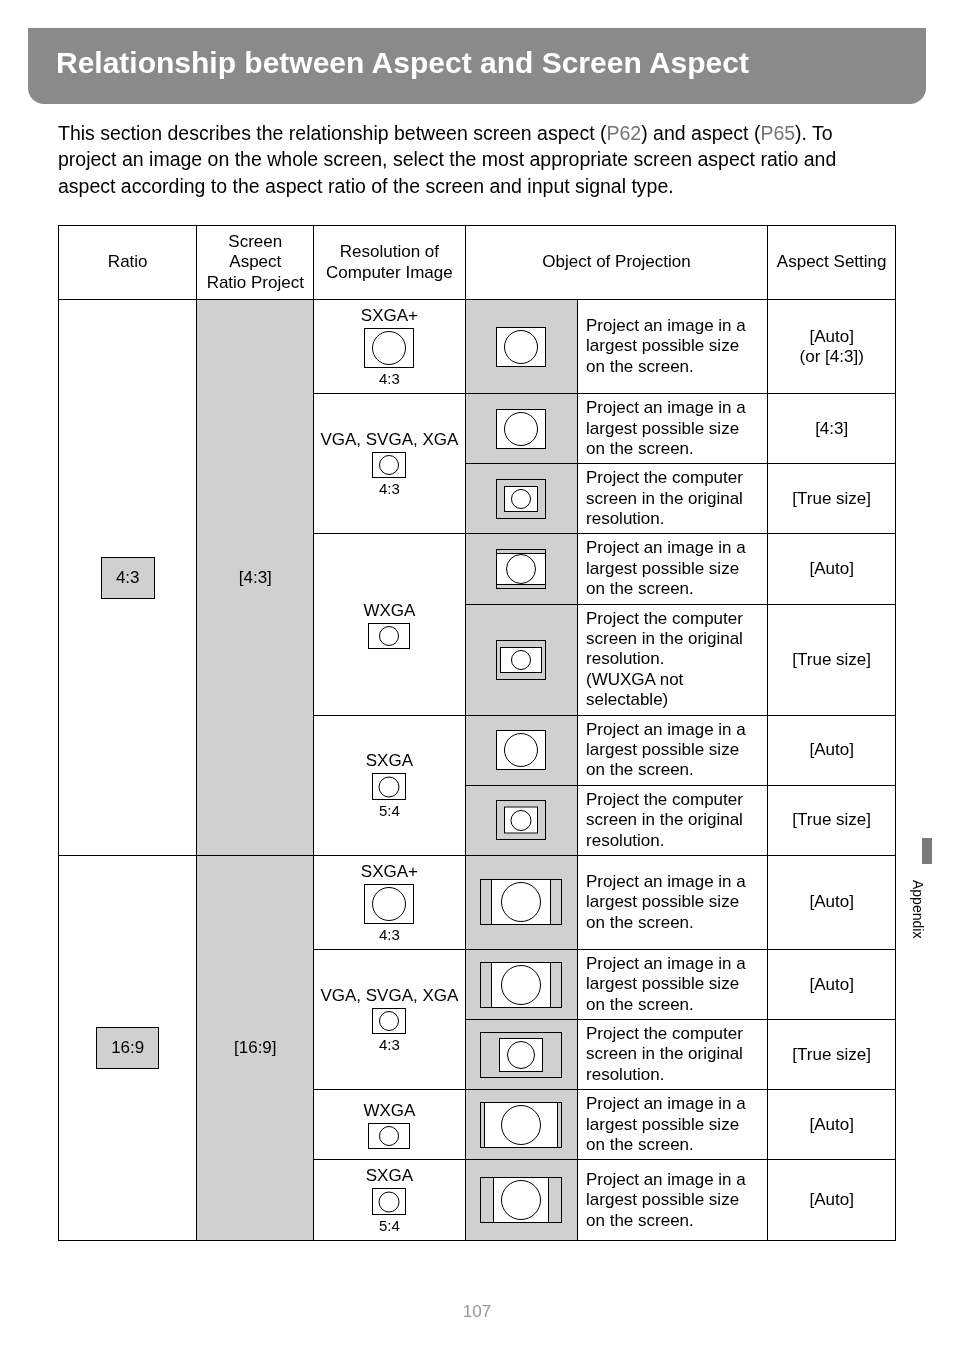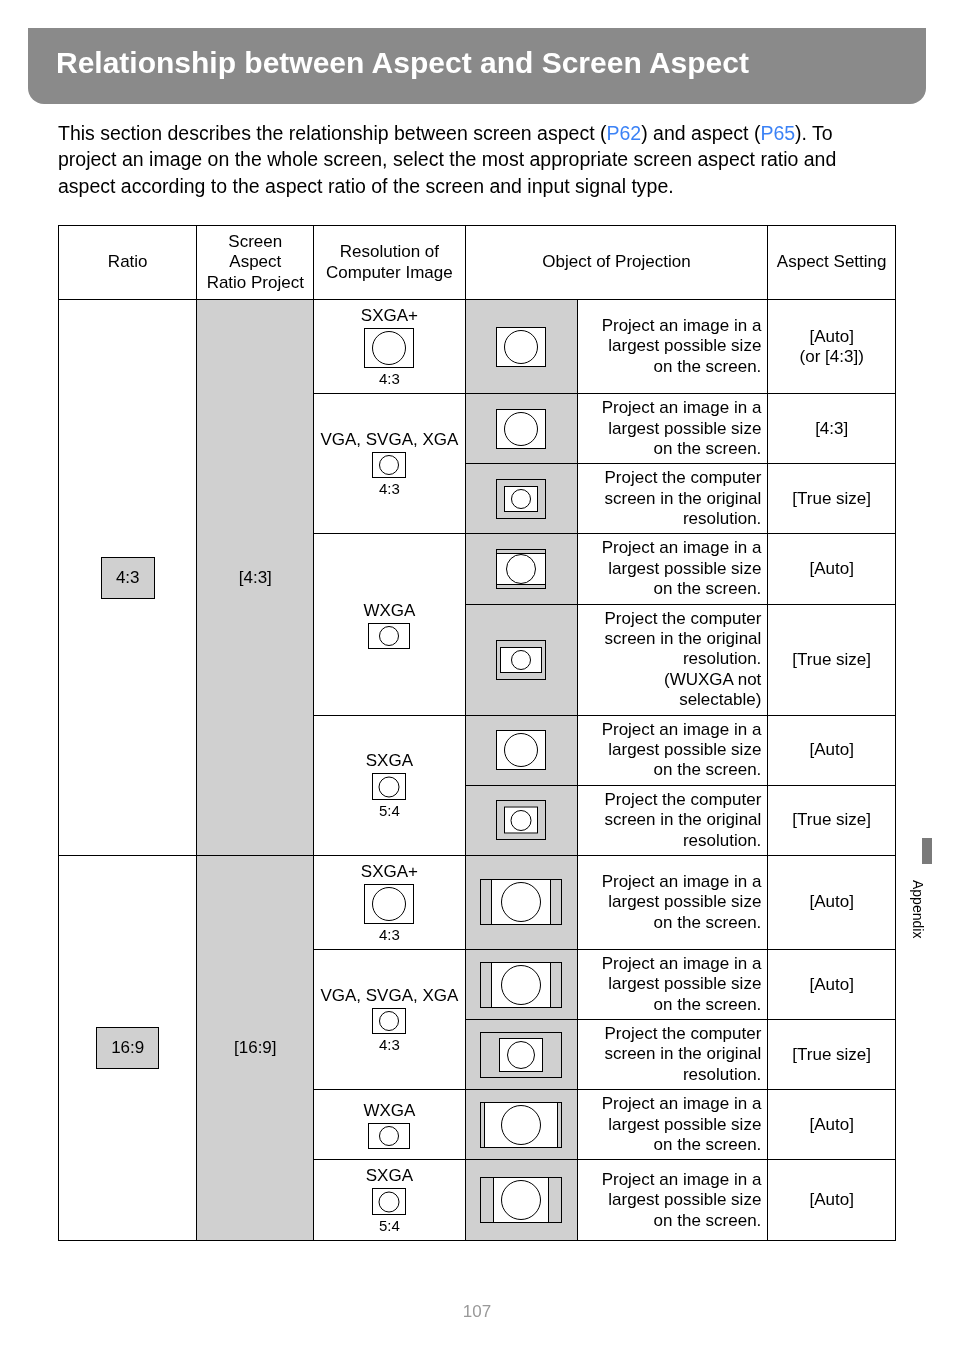--- a/index.html
+++ b/index.html
@@ -21,21 +21,21 @@
       font-weight: bold;
     }
     .content {
       padding: 16px 58px 0 58px;
     }
     .intro {
       font-size: 19.5px;
       line-height: 1.35;
       margin-bottom: 26px;
     }
-    .intro a { color: #3b82f6; text-decoration: none; }
+    .intro a { color: #737373; text-decoration: none; }
     .section-title {
       font-size: 26px;
       font-weight: bold;
       margin-bottom: 10px;
     }
     .section-desc {
       font-size: 19.5px;
       line-height: 1.35;
       margin-bottom: 10px;
     }
@@ -77,21 +77,21 @@
     .circle {
       position: absolute;
       border: 1.5px solid #000;
       border-radius: 50%;
       top: 50%;
       left: 50%;
       transform: translate(-50%, -50%);
       background: #fff;
     }
     .obj-cell {
-      text-align: right;
+      text-align: left;
       padding: 4px 6px 4px 8px;
       line-height: 1.2;
       font-size: 17px;
     }
     .page-num {
       position: absolute;
       bottom: 30px;
       left: 50%;
       transform: translateX(-50%);
       color: #999;

